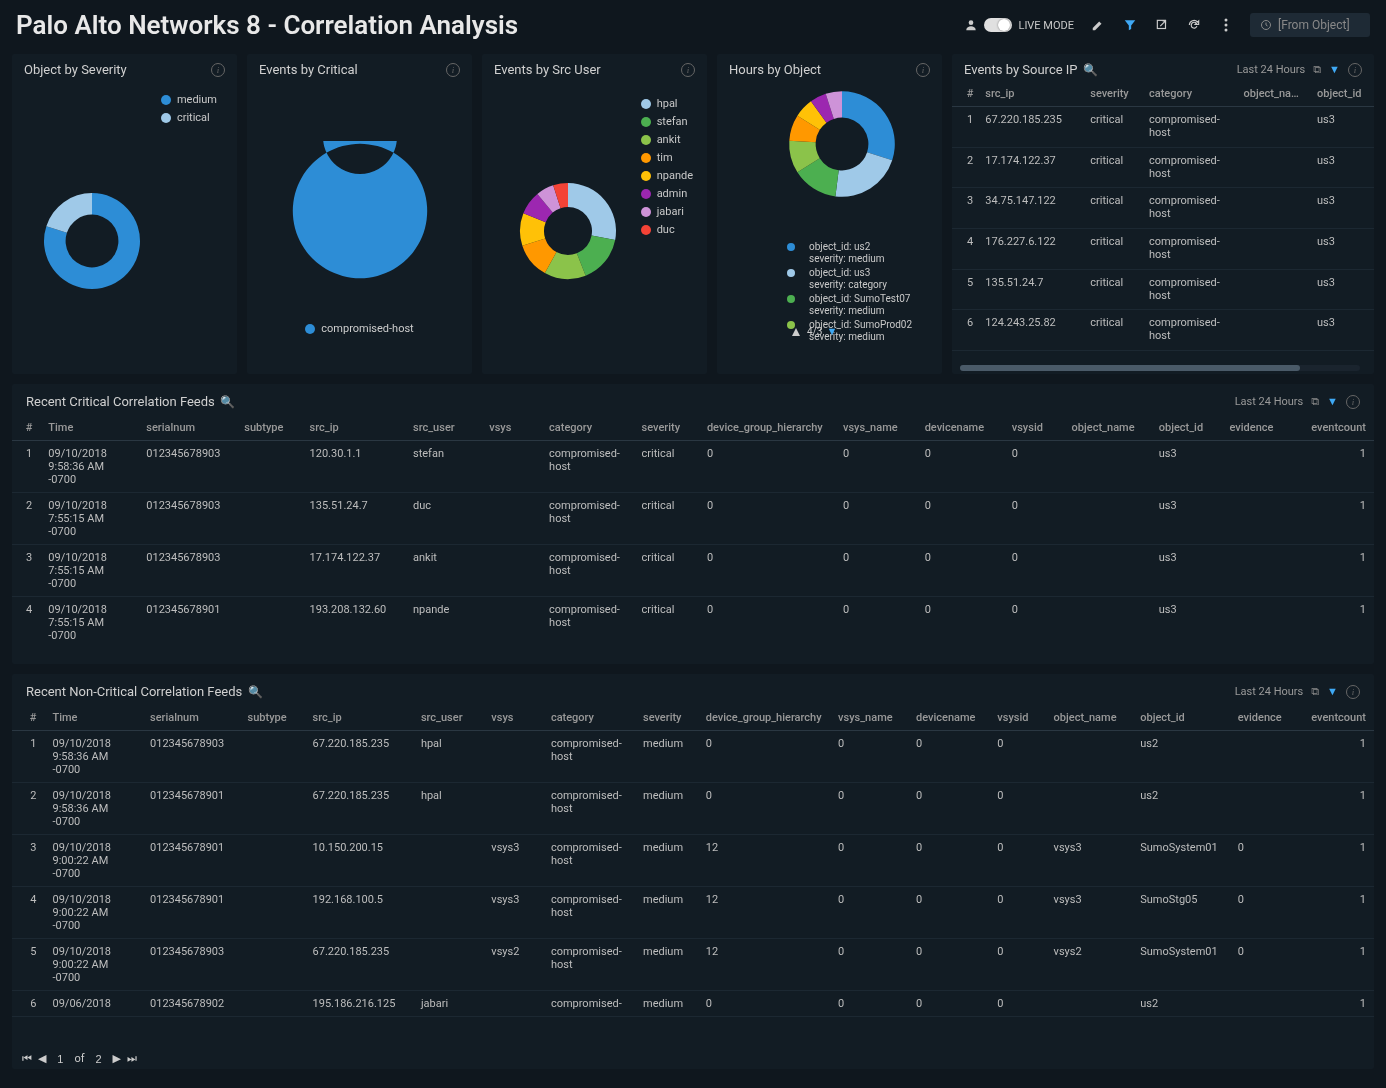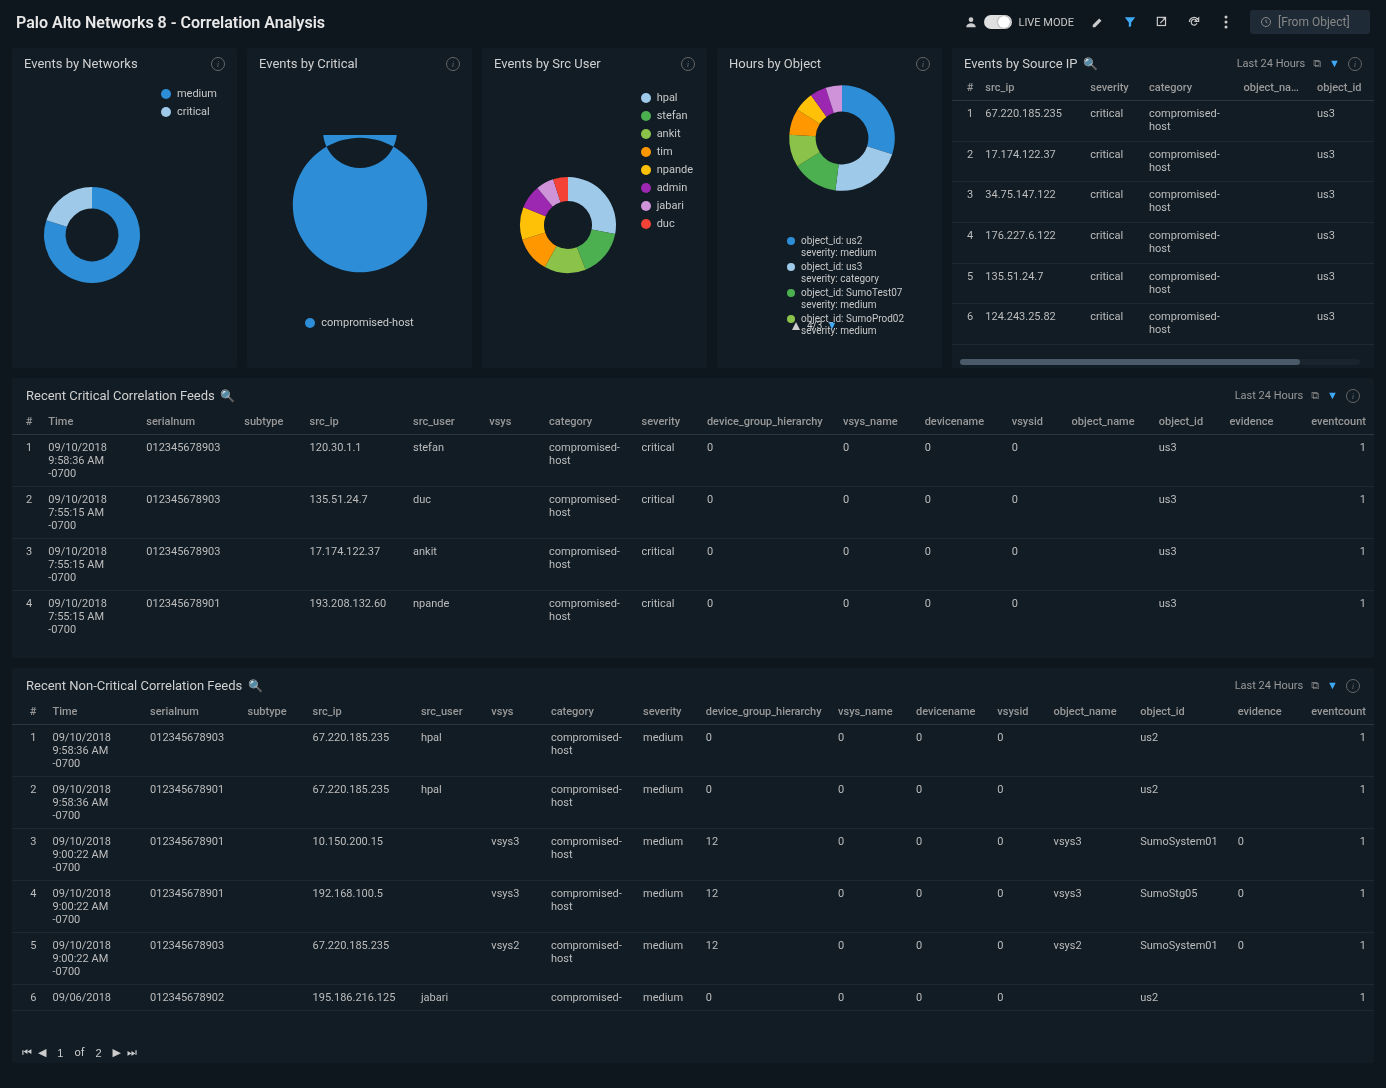--- a/index.html
+++ b/index.html
@@ -11,21 +11,21 @@
     width: 1386px;
     height: 1088px;
     overflow: hidden;
   }
   .header {
     display: flex;
     align-items: center;
     padding: 10px 16px 14px 16px;
   }
   .header-title {
-    font-size: 16px;
+    font-size: 26px;
     font-weight: 600;
     color: #e8e8e8;
     flex: 1;
   }
   .header-actions {
     display: flex;
     align-items: center;
     gap: 16px;
   }
   .live-toggle {
@@ -117,21 +117,21 @@
   .swatch { width: 10px; height: 10px; border-radius: 50%; flex: none; }
   .cat-label {
     position: absolute; bottom: 0; left: 0; right: 0;
     display:flex; align-items:center; justify-content:center; gap:6px;
     font-size: 11px; color: #ccc; padding-bottom: 6px;
   }
   .obj-legend {
     position: absolute; left: 70px; top: 160px;
     font-size: 10px; line-height: 12px;
   }
-  .obj-legend .item { display:flex; gap:6px; margin-bottom: 2px;}
+  .obj-legend .item { display:flex; gap:14px; margin-bottom: 2px;}
   .obj-legend .dot { width:8px;height:8px;border-radius:50%;flex:none;margin-top:2px;}
   .page-ind {
     position: absolute; bottom: 4px; left: 74px;
     display:flex;align-items:center;gap:6px;font-size:10px;color:#ccc;
   }
   
   .tbl-wrap { position: relative; height: calc(100% - 28px); overflow: hidden; }
   table { width: 100%; border-collapse: collapse; table-layout: fixed; }
   th, td {
     text-align: left;
@@ -226,21 +226,21 @@
     </div>
   </div>
 </div>
 
 <div class="dashboard">
 
   <div class="row-top">
 
     <div class="panel small-panel">
       <div class="panel-header">
-        <span>Events by Networks</span>
+        <span>Object by Severity</span>
         <span class="spacer"></span>
         <span class="info-icon">i</span>
       </div>
       <div class="donut-wrap">
         <div class="legend" style="top:10px;right:20px;">
           <div class="legend-item">
               <span class="swatch" style="background:#2d8dd6"></span>
               <span>medium</span>
             </div>
           <div class="legend-item">

